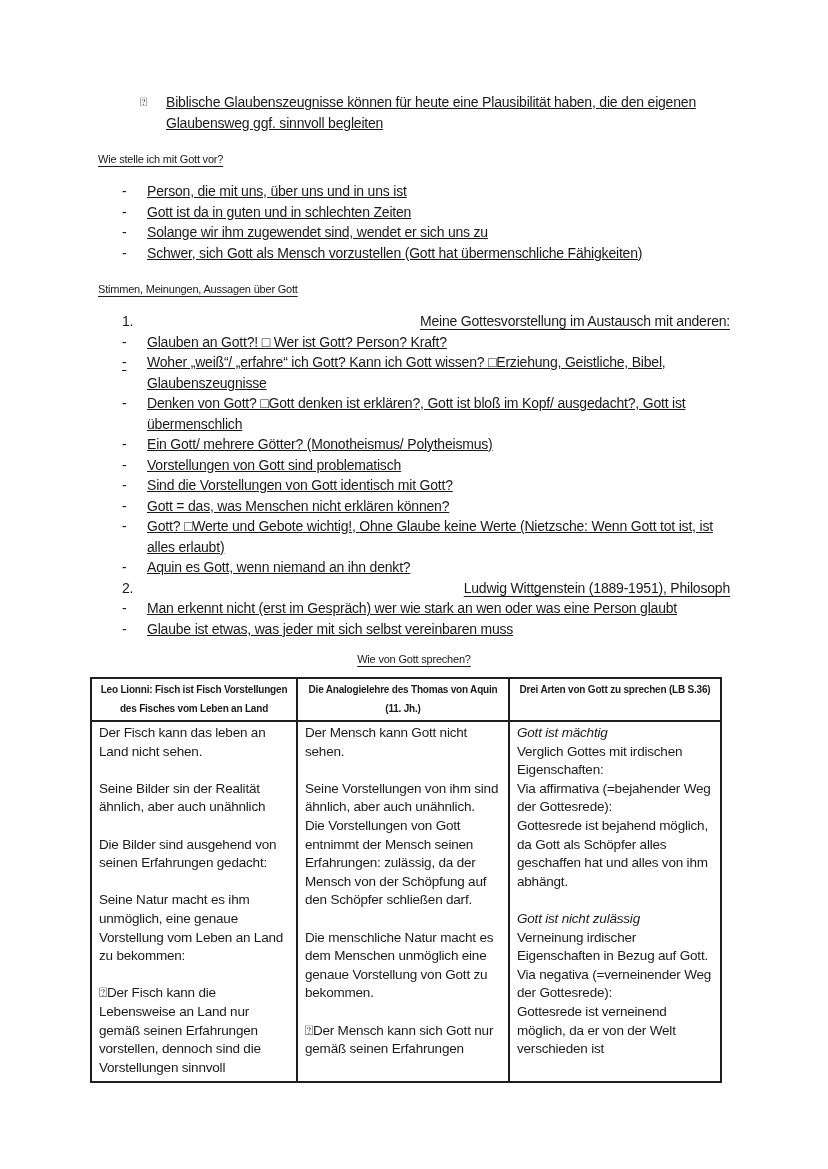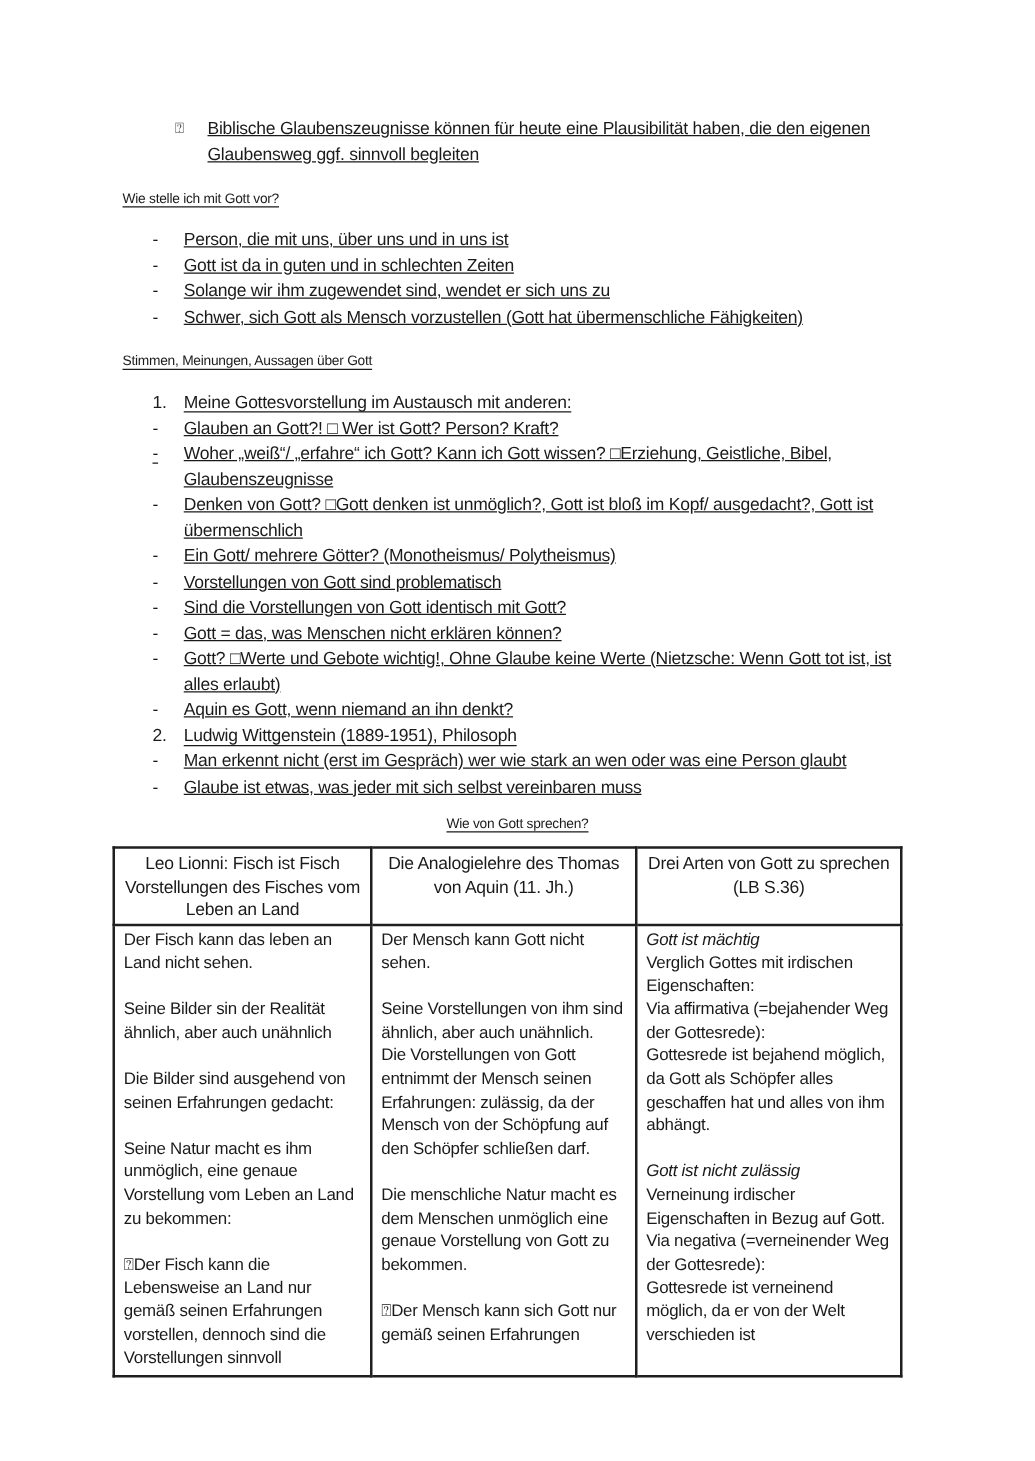--- a/index.html
+++ b/index.html
@@ -34,36 +34,36 @@
   .heading.tight{margin-top:10px;text-align:center;}
   
   .list{margin:11px 98px 0 122px;font-size:14px;line-height:20.5px;}
   .item{display:flex;}
   .marker{width:25px;flex-shrink:0;}
   .marker-u{
     text-decoration:underline;
     text-underline-offset:3px;
   }
   .item-text{flex:1;text-decoration:underline;}
-  .u{text-decoration:underline;text-underline-offset:3px;}
+  .u{text-decoration:underline;text-underline-offset:3px;text-align:right;}
   
   table.gtable{
     margin:7px 0 0 90px;
     width:630px;
     border-collapse:collapse;
     table-layout:fixed;
   }
   table.gtable th, table.gtable td{
     border:2px solid #1f1f1f;
     vertical-align:top;
     box-sizing:border-box;
   }
   table.gtable th{
-    font-size:14px;line-height:18.5px;
-    font-weight:normal;text-align:center;
+    font-size:10px;line-height:18.5px;
+    font-weight:bold;text-align:center;
     padding:2px 8px;
     margin-left:32px;
   }
   table.gtable td{
     font-size:13.5px;line-height:18.6px;
     padding:2px 7px 4px 7px;
   }
   .cell-text{white-space:pre-line;}
   .c1{width:206px;} .c2{width:212px;} .c3{width:212px;}
   .ital{font-style:italic;}
@@ -108,21 +108,21 @@
     <div class="item">
       <span class="marker">-</span>
       <span class="item-text">Glauben an Gott?! □ Wer ist Gott? Person? Kraft?</span>
     </div>
     <div class="item">
       <span class="marker marker-u">-</span>
       <span class="item-text">Woher „weiß“/ „erfahre“ ich Gott? Kann ich Gott wissen? □Erziehung, Geistliche, Bibel, Glaubenszeugnisse</span>
     </div>
     <div class="item">
       <span class="marker">-</span>
-      <span class="item-text">Denken von Gott? □Gott denken ist unmöglich?, Gott ist bloß im Kopf/ ausgedacht?, Gott ist übermenschlich</span>
+      <span class="item-text">Denken von Gott? □Gott denken ist erklären?, Gott ist bloß im Kopf/ ausgedacht?, Gott ist übermenschlich</span>
     </div>
     <div class="item">
       <span class="marker">-</span>
       <span class="item-text">Ein Gott/ mehrere Götter? (Monotheismus/ Polytheismus)</span>
     </div>
     <div class="item">
       <span class="marker">-</span>
       <span class="item-text">Vorstellungen von Gott sind problematisch</span>
     </div>
     <div class="item">

